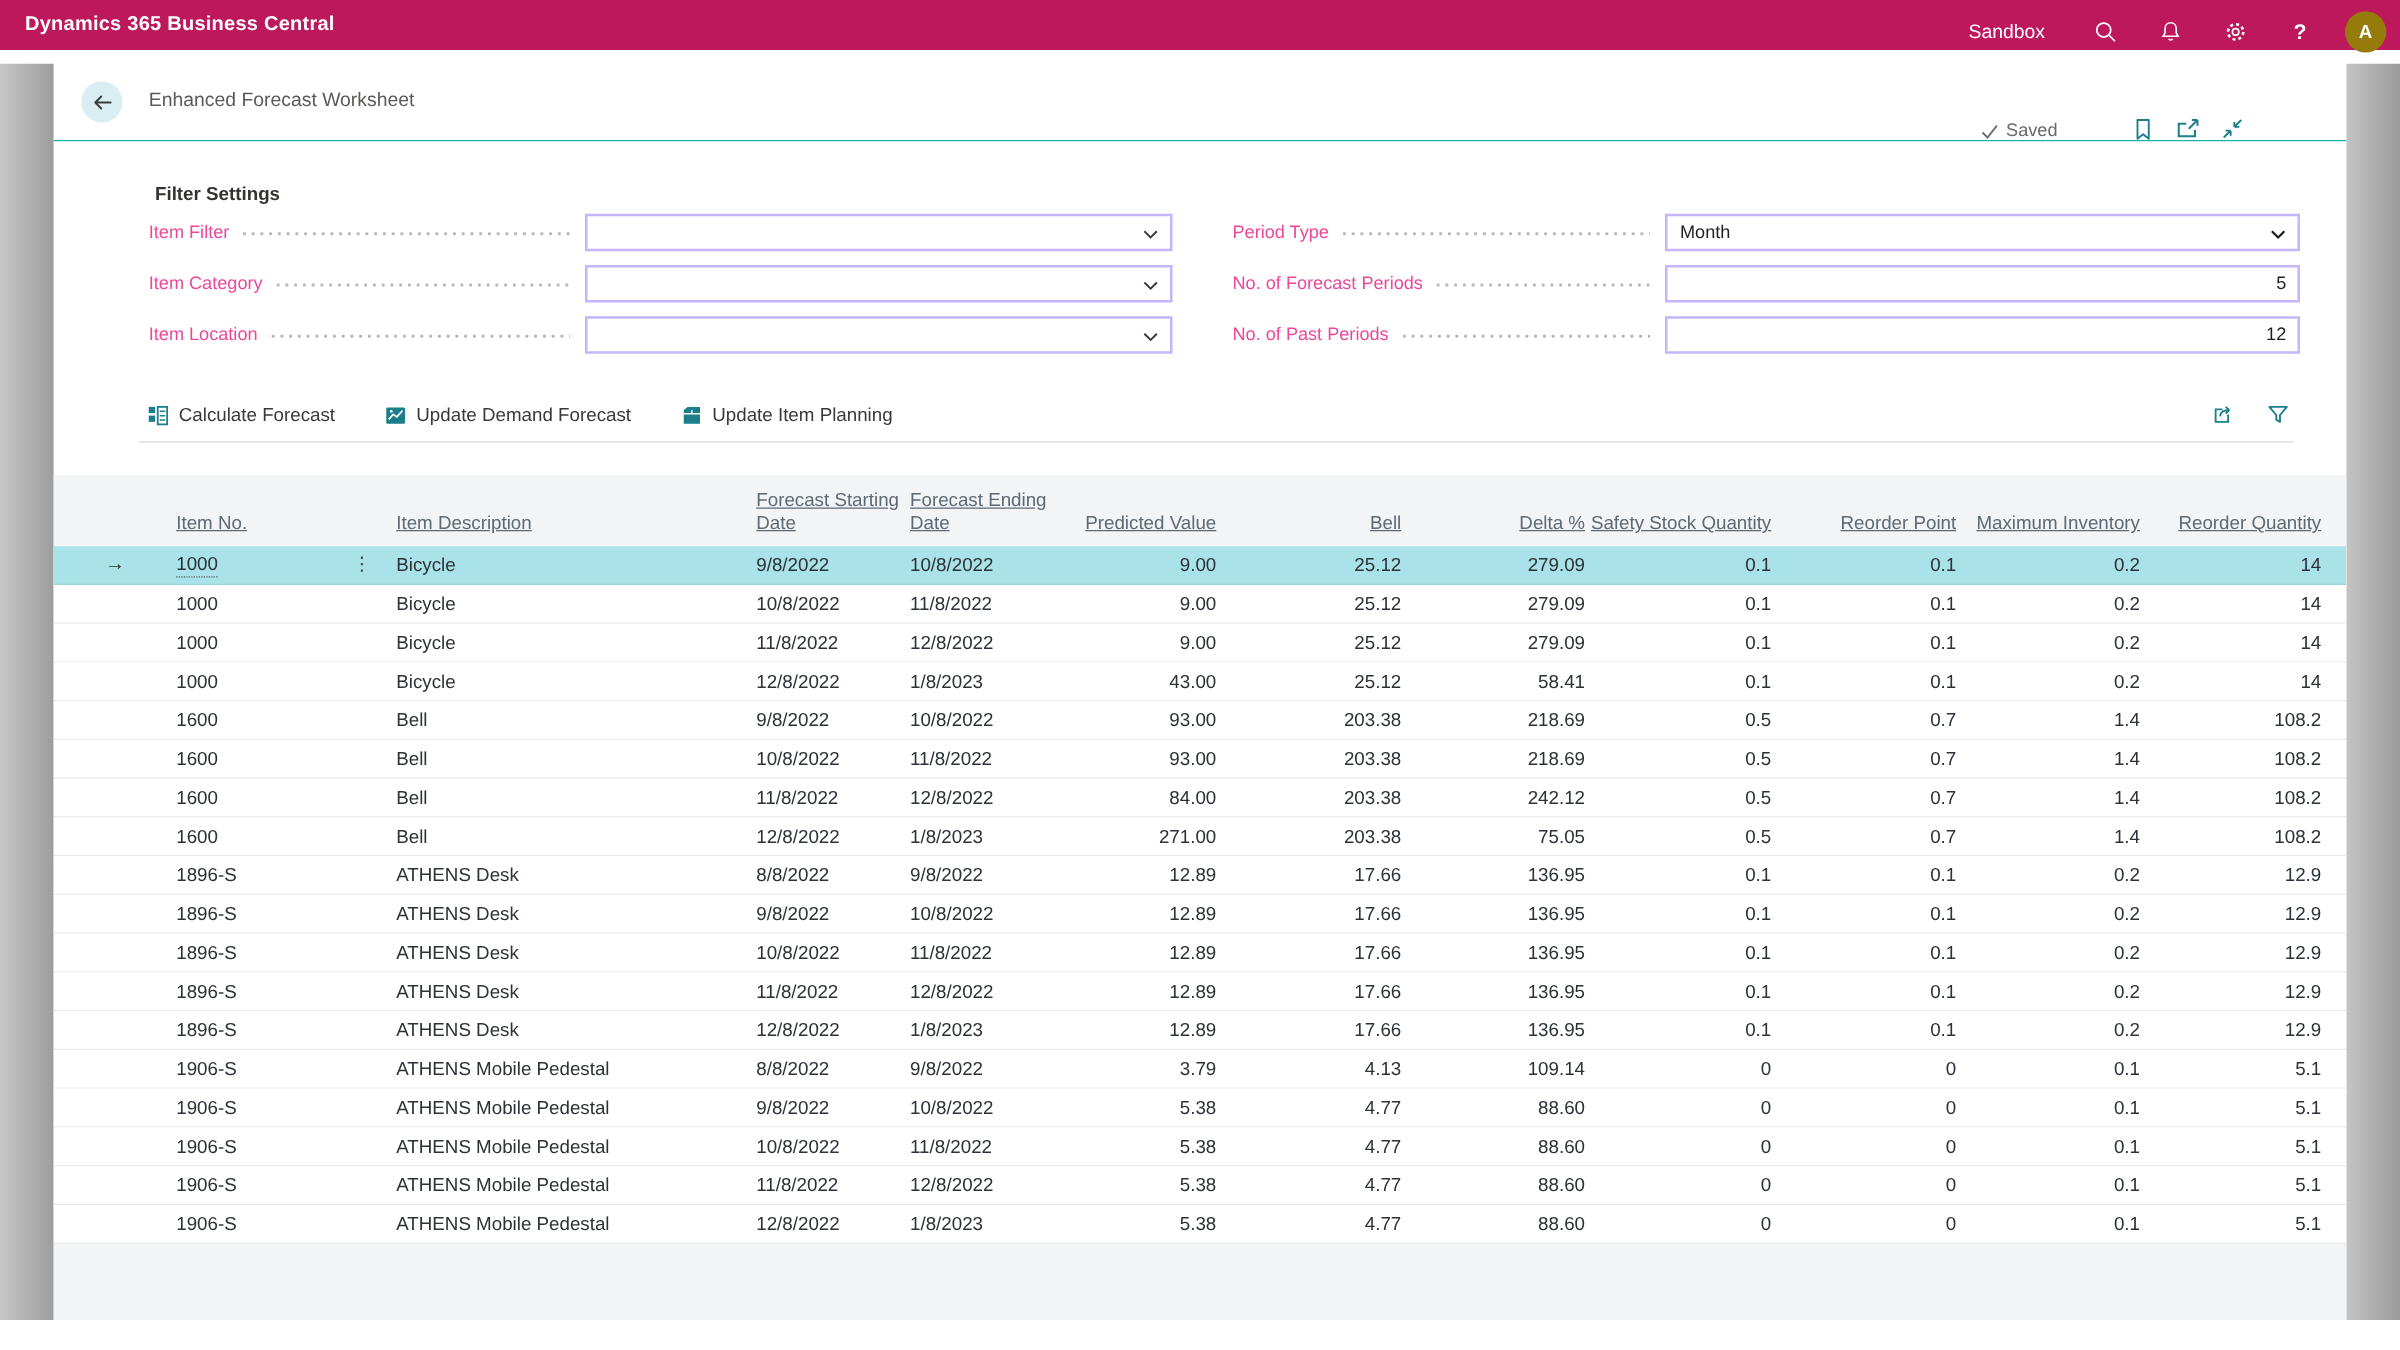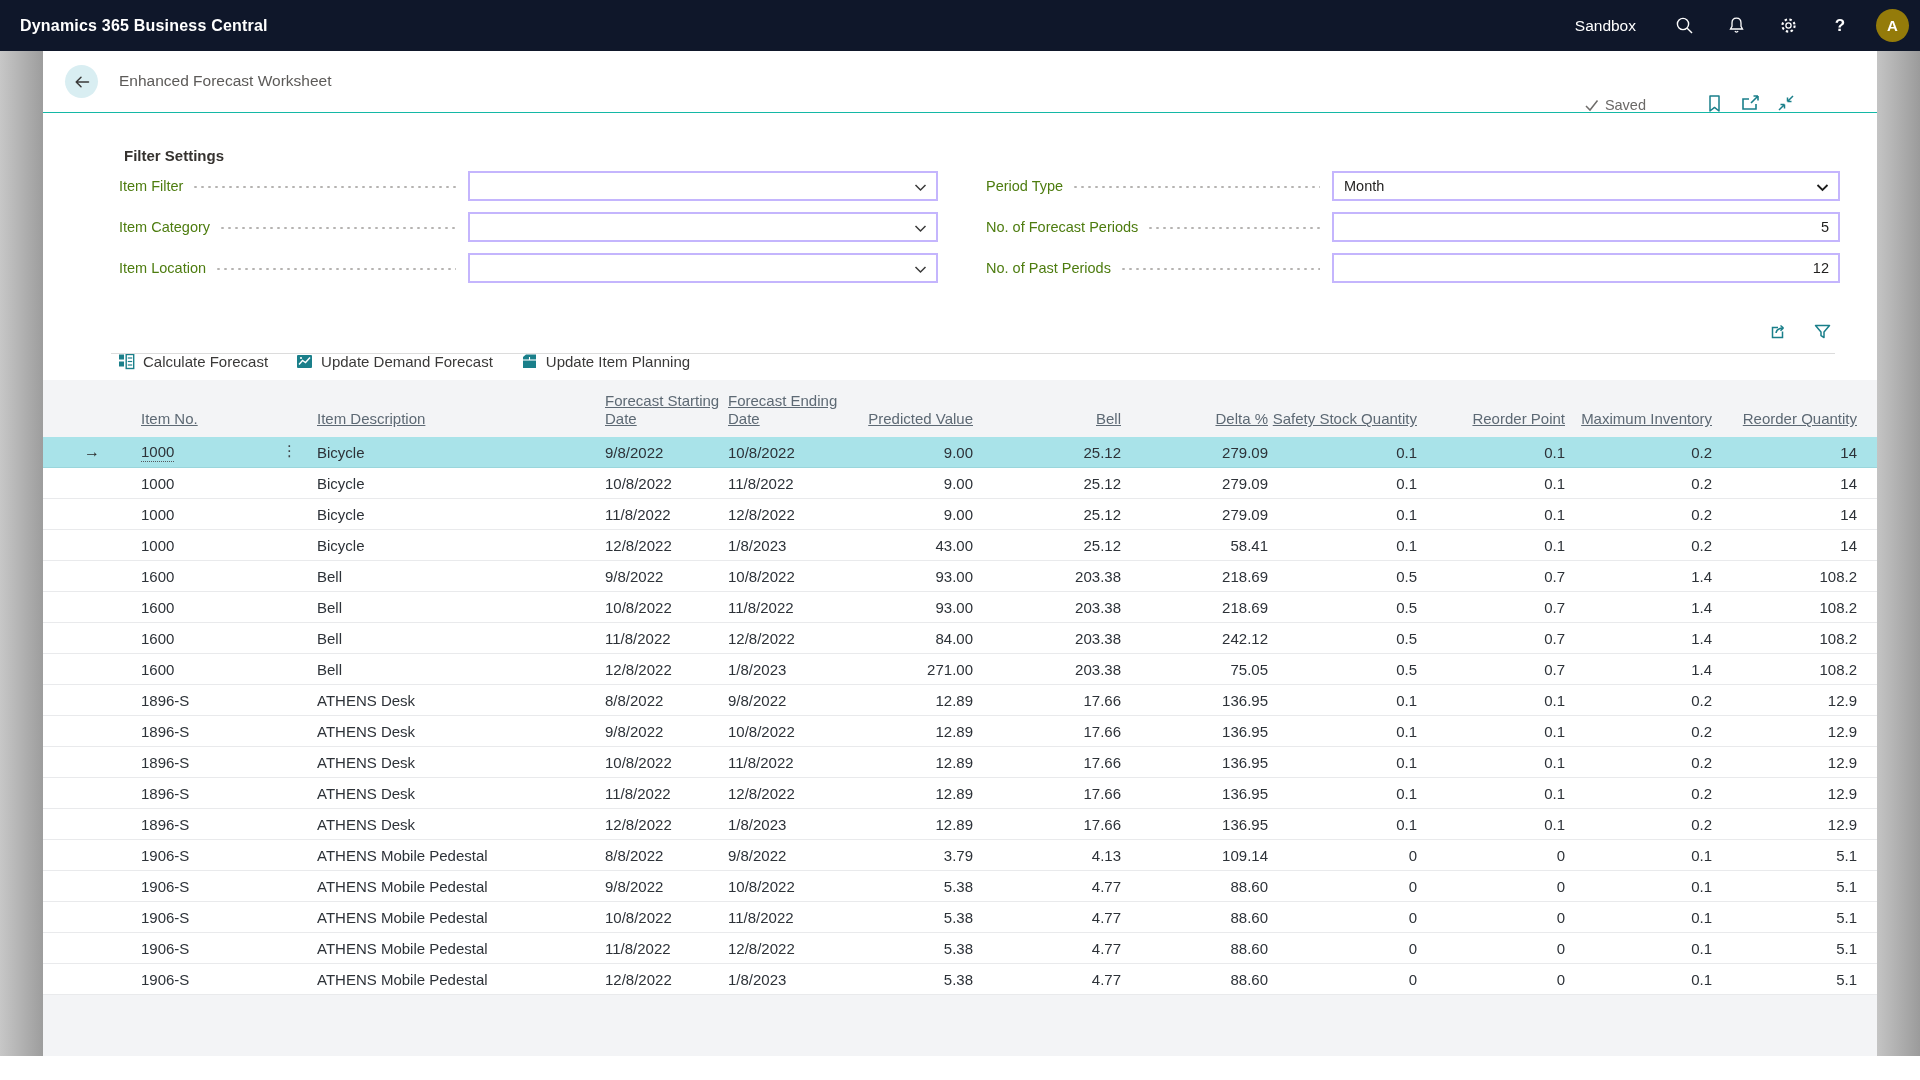--- a/index.html
+++ b/index.html
@@ -4,22 +4,22 @@
 <style>
   html,body{margin:0;padding:0;}
   body{
     width:1920px;height:1080px;position:relative;overflow:hidden;
     background:#ffffff;
     font-family:"Liberation Sans","DejaVu Sans",sans-serif;
     -webkit-font-smoothing:antialiased;
   }
   
   .topbar{
-    position:absolute;left:0;top:0;width:1920px;height:51px;
-    background:#0f172a;display:flex;align-items:center;
+    position:absolute;left:0;top:0;width:1920px;height:40px;
+    background:#be185d;display:flex;align-items:center;
     color:#fff;
   }
   .topbar-title{font-size:16px;font-weight:600;margin-left:20px;letter-spacing:.2px;}
   .topbar-right{position:absolute;right:0;top:0;height:51px;display:flex;align-items:center;}
   .env{font-size:15.5px;color:#ffffff;margin-right:22px;cursor:pointer;}
   .tb-icon{width:52px;height:51px;display:flex;align-items:center;justify-content:center;cursor:pointer;}
   .tb-icon svg{display:block;}
   .help-glyph{font-size:17px;font-weight:700;color:#fff;}
   .avatar{
     width:33px;height:33px;border-radius:50%;background:#947B0A;color:#fff;
@@ -43,35 +43,35 @@
   .saved{display:flex;align-items:center;gap:6px;font-size:14.5px;color:#6b6967;margin-right:42px;}
   .hdr-ic{width:20px;height:20px;margin-left:16px;display:flex;align-items:center;justify-content:center;cursor:pointer;}
   
   .filters-heading{position:absolute;left:81px;top:96px;font-size:15px;font-weight:700;color:#35322f;}
   .fcol{position:absolute;top:120px;}
   .fcol-left{left:76px;width:819px;}
   .fcol-right{left:943px;width:854px;}
   .frow{display:flex;height:30px;margin-bottom:11px;}
   .flabel-wrap{display:flex;align-items:center;flex:0 0 349px;}
   .fcol-right .flabel-wrap{flex:0 0 346px;}
-  .flabel{font-size:14.5px;color:#4d7c0f;white-space:nowrap;}
+  .flabel{font-size:14.5px;color:#ec4899;white-space:nowrap;}
   .leader{
     flex:1;height:4px;align-self:center;margin:2px 12px 0 9px;
     background-image:radial-gradient(circle,#b5b3b1 1.05px,transparent 1.3px);
     background-size:7px 4px;background-repeat:repeat-x;background-position:0 50%;
   }
   .ffield{
     position:relative;flex:1;height:30px;box-sizing:border-box;
     border:2px solid #c4b5fd;background:#fff;display:flex;align-items:center;cursor:pointer;
   }
   .fvalue{font-size:14.5px;color:#201f1e;margin-left:10px;}
   .ffield.num .fvalue{margin-left:0;margin-right:9px;width:100%;text-align:right;}
   .chev{position:absolute;right:9px;top:10px;}
   
-  .action-bar{position:absolute;left:75px;top:286px;height:33px;display:flex;align-items:flex-end;gap:28px;}
+  .action-bar{position:absolute;left:75px;top:273px;height:33px;display:flex;align-items:flex-start;gap:40px;}
   .action{display:flex;align-items:center;gap:8px;cursor:pointer;}
   .action-label{font-size:15px;color:#3a3938;}
   .bar-right{position:absolute;right:45px;top:272px;display:flex;align-items:center;gap:24px;}
   .bar-right .bicon{cursor:pointer;display:flex;}
   .action-sep{position:absolute;left:68px;right:42px;top:302px;border-top:1px solid #dcdcdc;}
   
   .grid{position:absolute;left:0;top:329px;width:1834px;height:676px;background:#f3f4f6;overflow:hidden;}
   .g-hdr{display:flex;height:57px;}
   .g-hcell{
     display:flex;align-items:flex-end;box-sizing:border-box;padding-bottom:8px;

